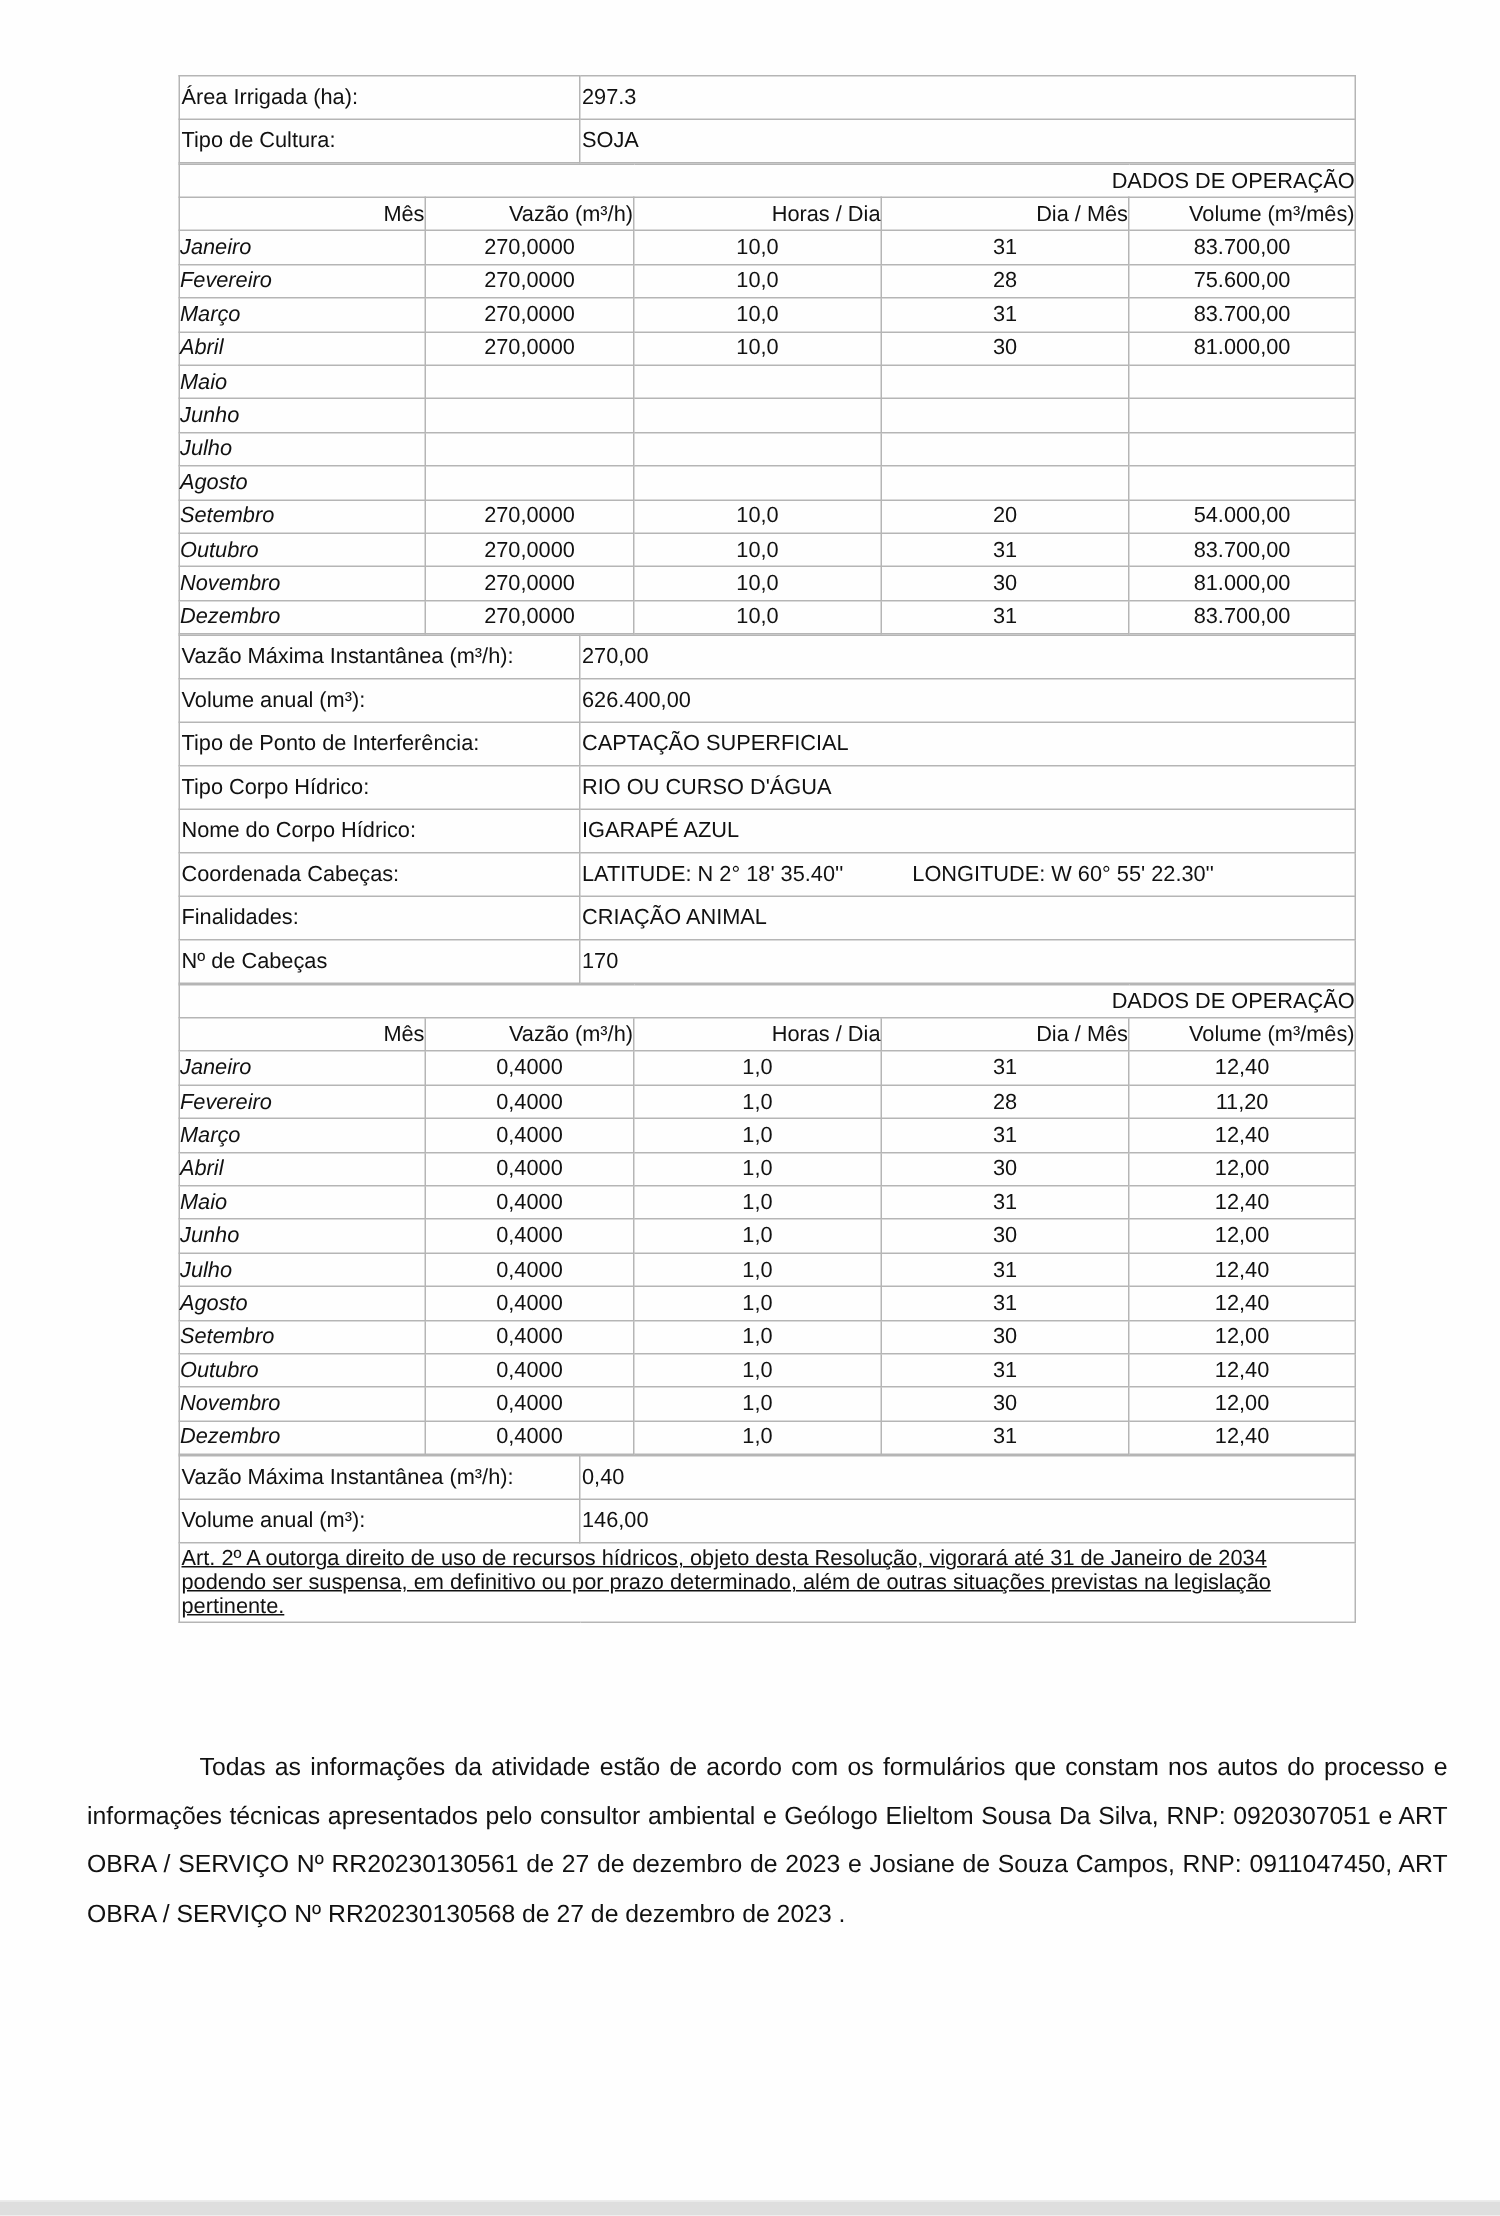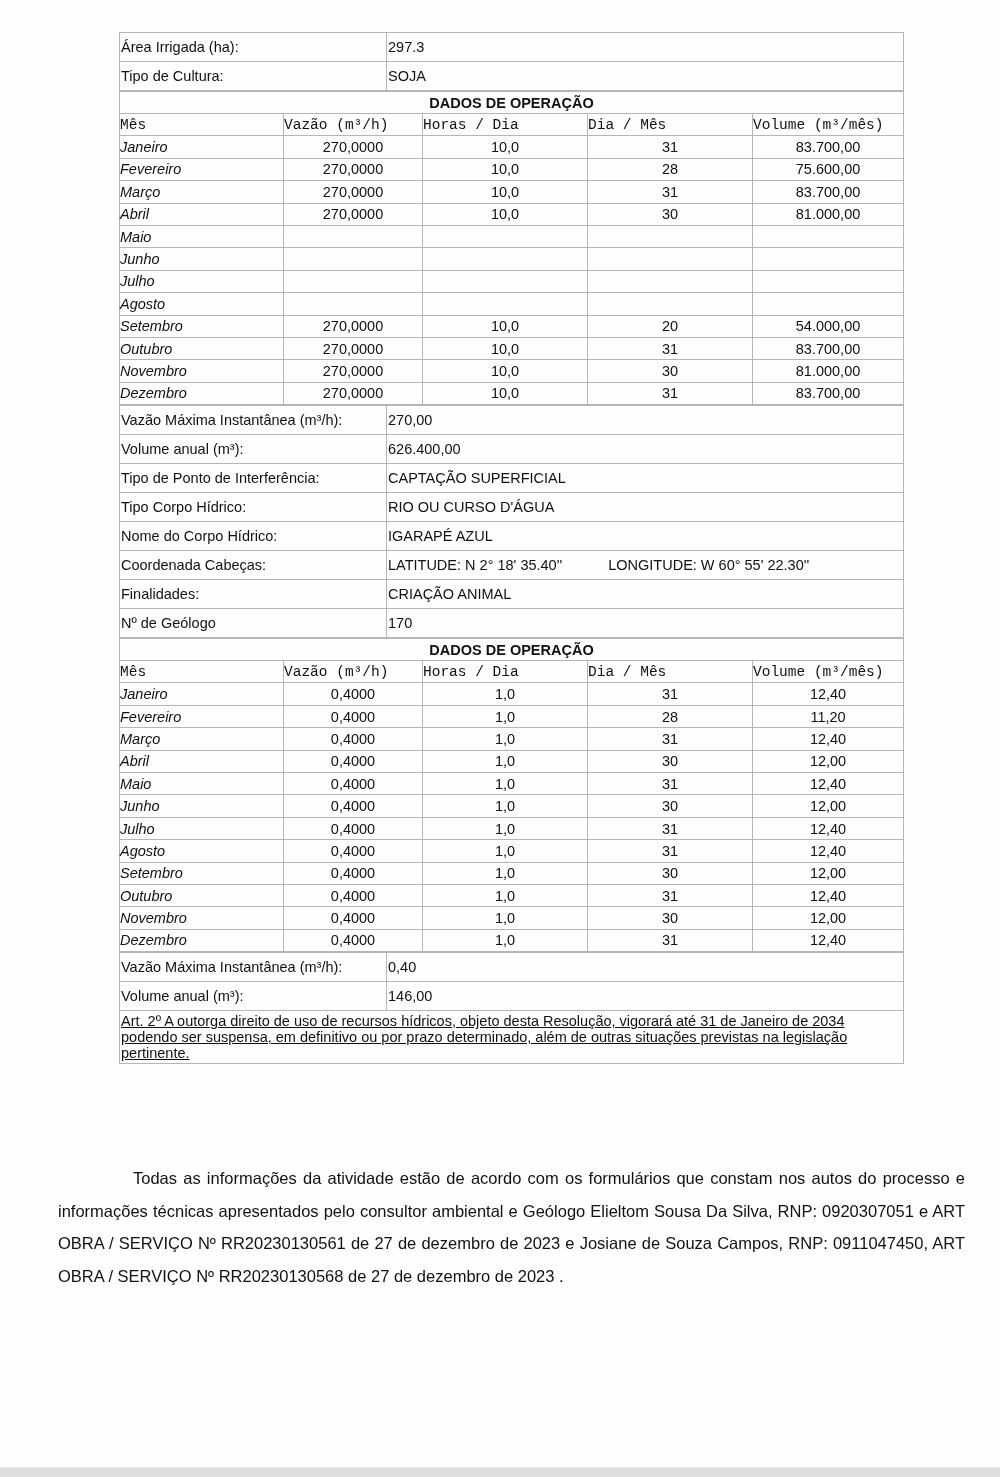--- a/index.html
+++ b/index.html
@@ -1,28 +1,28 @@
 <!DOCTYPE html>
 <html><head>
 <meta charset="utf-8">
 <style>
   html, body { margin: 0; padding: 0; }
   body {
     width: 1000px; height: 1477px; background: #fefefe; position: relative;
     font-family: "Liberation Sans", sans-serif; color: #111; overflow: hidden;
   }
-  .doc { position: absolute; left: 119px; top: 32px; width: 784px; }
+  .doc { position: absolute; left: 119px; top: 50px; width: 784px; }
   table { border-collapse: collapse; width: 784px; table-layout: fixed; font-size: 14.5px; }
   td { border: 1px solid #b5b5b5; padding: 0 0 0 1px; height: 28px; line-height: 16px; white-space: nowrap; overflow: visible; }
   .kv td { height: 28px; }
-  .sect td { text-align: center; font-weight: bold; height: 21px; }
+  .sect td { text-align: right; font-weight: normal; height: 21px; }
   .ops td { height: 21.4px; padding: 0; }
   .ops td.c { text-align: center; }
   .ops td.m { padding-left: 0; font-style: italic; }
-  .hdr td { text-align: left; height: 21px; font-family: Liberation Mono, monospace; }
+  .hdr td { text-align: right; height: 21px; }
   .bold { font-weight: normal; }
   .art td { white-space: normal; height: auto; line-height: 16px; padding: 2px 0 2px 1px; text-decoration: underline; }
   .lon { margin-left: 46px; }
   .para {
     position: absolute; left: 58px; top: 1130px; width: 907px;
     font-size: 16.5px; line-height: 32.5px; text-align: justify; text-indent: 75px; margin-top: 32px;
   }
   .bottom-bar { position: absolute; left: 0; top: 1467px; width: 1000px; height: 10px; background: #dedede; border-top: 1px solid #e9e9e9; }
 </style>
 </head>
@@ -183,21 +183,21 @@
     </tr>
     <tr>
       <td>Coordenada Cabeças:</td>
       <td><span>LATITUDE: N 2° 18' 35.40''</span><span class="lon">LONGITUDE: W 60° 55' 22.30''</span></td>
     </tr>
     <tr>
       <td>Finalidades:</td>
       <td>CRIAÇÃO ANIMAL</td>
     </tr>
     <tr>
-      <td>Nº de Geólogo</td>
+      <td>Nº de Cabeças</td>
       <td>170</td>
     </tr>
   </tbody>
     </table>
 
   <table class="ops" id="ops2">
     <colgroup>
         <col style="width:164px">
         <col style="width:139px">
         <col style="width:165px">

